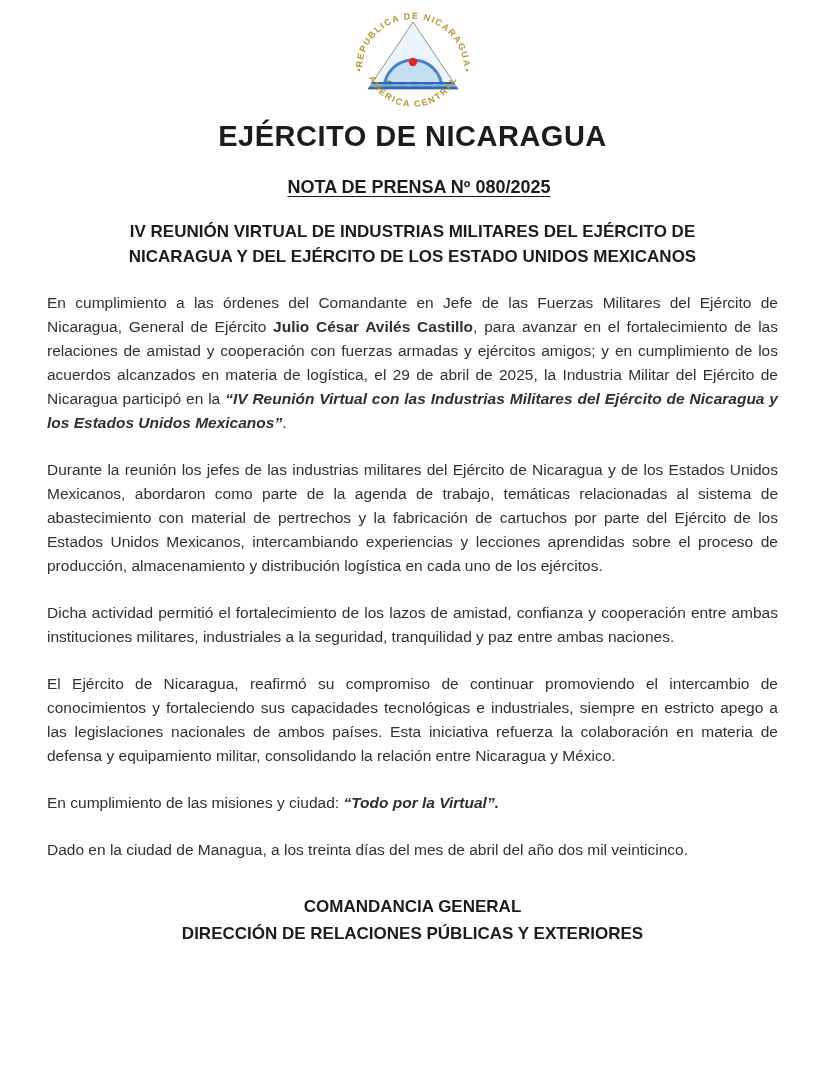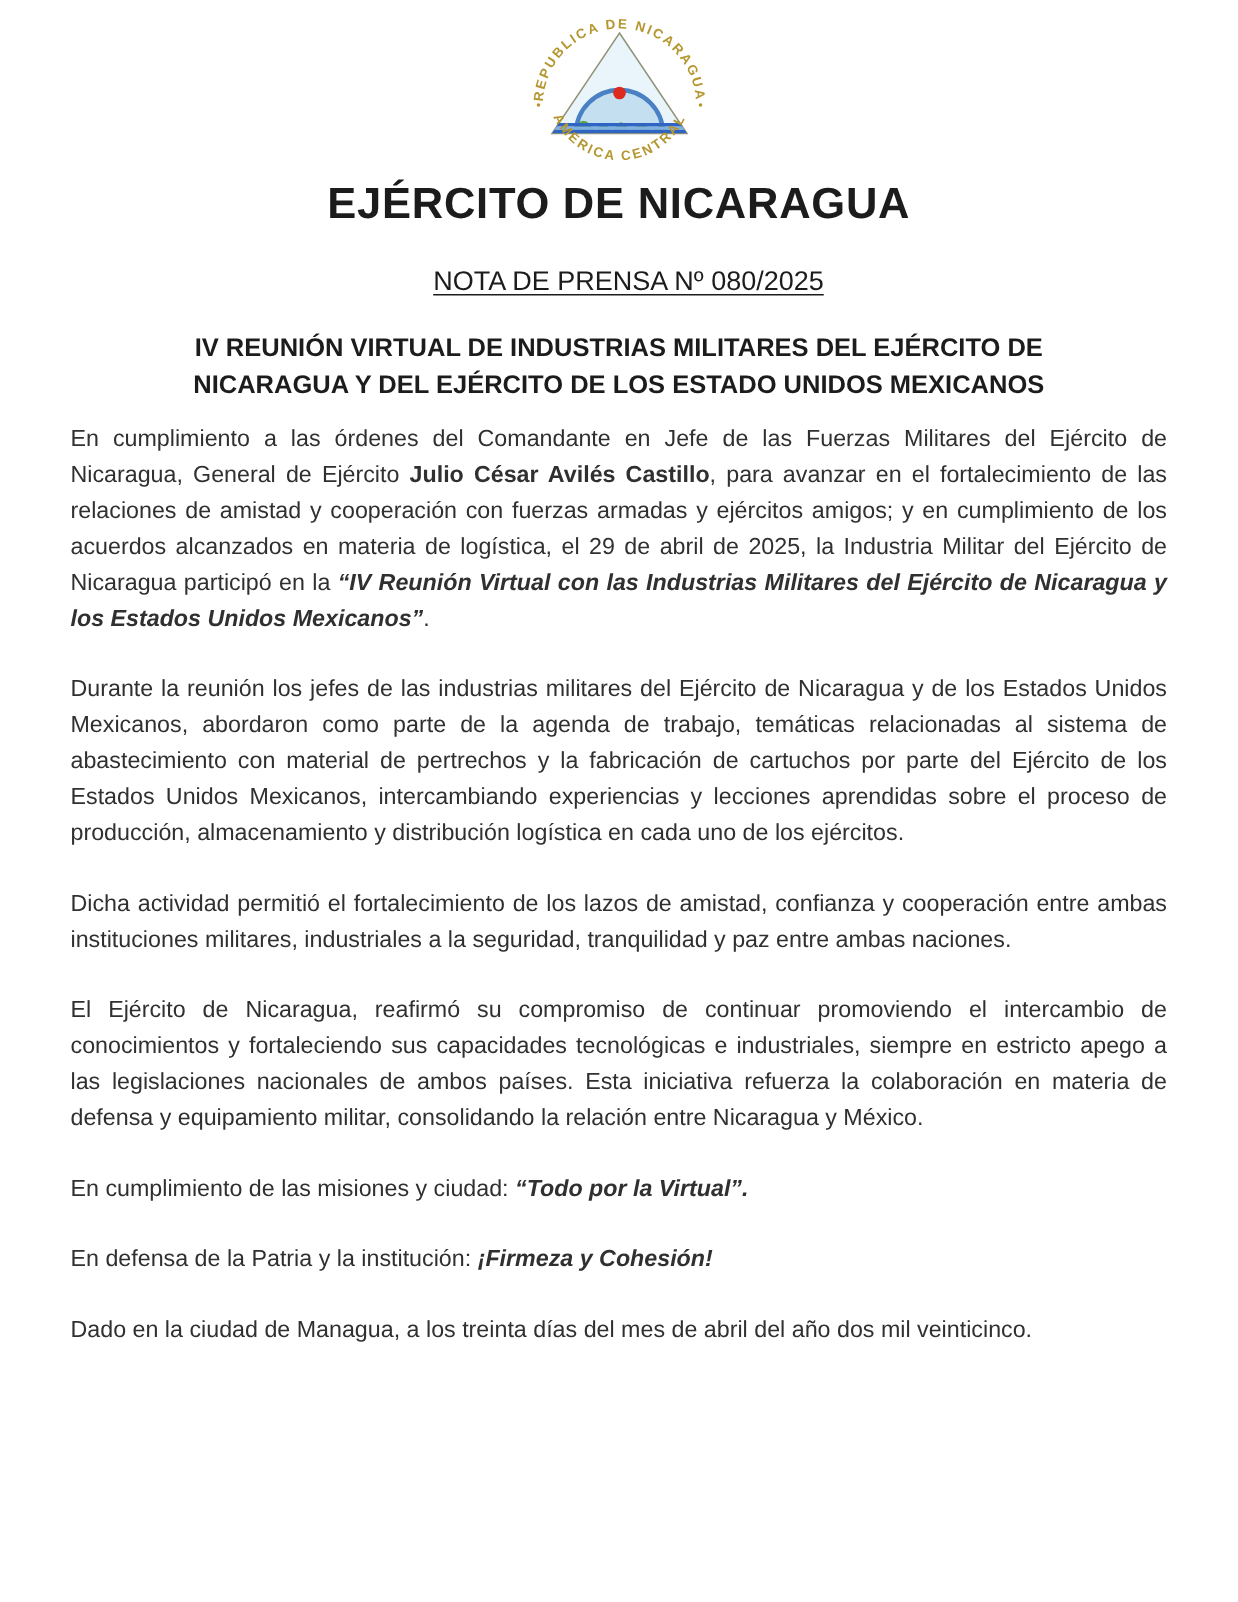--- a/index.html
+++ b/index.html
@@ -27,38 +27,38 @@
     text-align: center;
     font-size: 29px;
     font-weight: 700;
     letter-spacing: 0.5px;
     color: #1c1c1c;
     margin-top: 10px;
   }
   .press-note {
     text-align: center;
     font-size: 18px;
-    font-weight: 400;
+    font-weight: 700;
     color: #1c1c1c;
     text-decoration: underline;
     text-underline-offset: 3px;
     margin-top: 24px;
     margin-left: 13px;
   }
   .headline {
     text-align: center;
     font-size: 17px;
     font-weight: 700;
     line-height: 1.45;
     color: #1c1c1c;
     margin-top: 22px;
   }
   .body-text {
     padding: 0 47px;
-    margin-top: 12px;
+    margin-top: 22px;
   }
   .body-text p.para {
     font-size: 15.5px;
     line-height: 24px;
     text-align: justify;
     margin: 0 0 23px 0;
     color: #303030;
   }
   .footer-block {
     text-align: center;
@@ -124,18 +124,21 @@
     <div>IV REUNIÓN VIRTUAL DE INDUSTRIAS MILITARES DEL EJÉRCITO DE</div>
     <div>NICARAGUA Y DEL EJÉRCITO DE LOS ESTADO UNIDOS MEXICANOS</div>
   </div>
 
   <div class="body-text">
       <p class="para"><span>En cumplimiento a las órdenes del Comandante en Jefe de las Fuerzas Militares del Ejército de Nicaragua, General de Ejército </span><span style="font-weight: 700;">Julio César Avilés Castillo</span><span>, para avanzar en el fortalecimiento de las relaciones de amistad y cooperación con fuerzas armadas y ejércitos amigos; y en cumplimiento de los acuerdos alcanzados en materia de logística, el 29 de abril de 2025, la Industria Militar del Ejército de Nicaragua participó en la </span><span style="font-weight: 700; font-style: italic;">“IV Reunión Virtual con las Industrias Militares del Ejército de Nicaragua y los Estados Unidos Mexicanos”</span><span>.</span></p>
       <p class="para"><span>Durante la reunión los jefes de las industrias militares del Ejército de Nicaragua y de los Estados Unidos Mexicanos, abordaron como parte de la agenda de trabajo, temáticas relacionadas al sistema de abastecimiento con material de pertrechos y la fabricación de cartuchos por parte del Ejército de los Estados Unidos Mexicanos, intercambiando experiencias y lecciones aprendidas sobre el proceso de producción, almacenamiento y distribución logística en cada uno de los ejércitos.</span></p>
       <p class="para"><span>Dicha actividad permitió el fortalecimiento de los lazos de amistad, confianza y cooperación entre ambas instituciones militares, industriales a la seguridad, tranquilidad y paz entre ambas naciones.</span></p>
       <p class="para"><span>El Ejército de Nicaragua, reafirmó su compromiso de continuar promoviendo el intercambio de conocimientos y fortaleciendo sus capacidades tecnológicas e industriales, siempre en estricto apego a las legislaciones nacionales de ambos países. Esta iniciativa refuerza la colaboración en materia de defensa y equipamiento militar, consolidando la relación entre Nicaragua y México.</span></p>
       <p class="para"><span>En cumplimiento de las misiones y ciudad: </span><span style="font-weight: 700; font-style: italic;">“Todo por la Virtual”.</span></p>
-      <p class="para"><span>En defensa de la Patria y la institución: </span><span style="font-weight: 700; font-style: italic;">¡Firmeza y Cohesión!</span></p>
       <p class="para"><span>Dado en la ciudad de Managua, a los treinta días del mes de abril del año dos mil veinticinco.</span></p>
     </div>
 
+  <div class="footer-block">
+    <div>COMANDANCIA GENERAL</div>
+    <div>DIRECCIÓN DE RELACIONES PÚBLICAS Y EXTERIORES</div>
+  </div>
 
 </div>
 
 </body></html>

